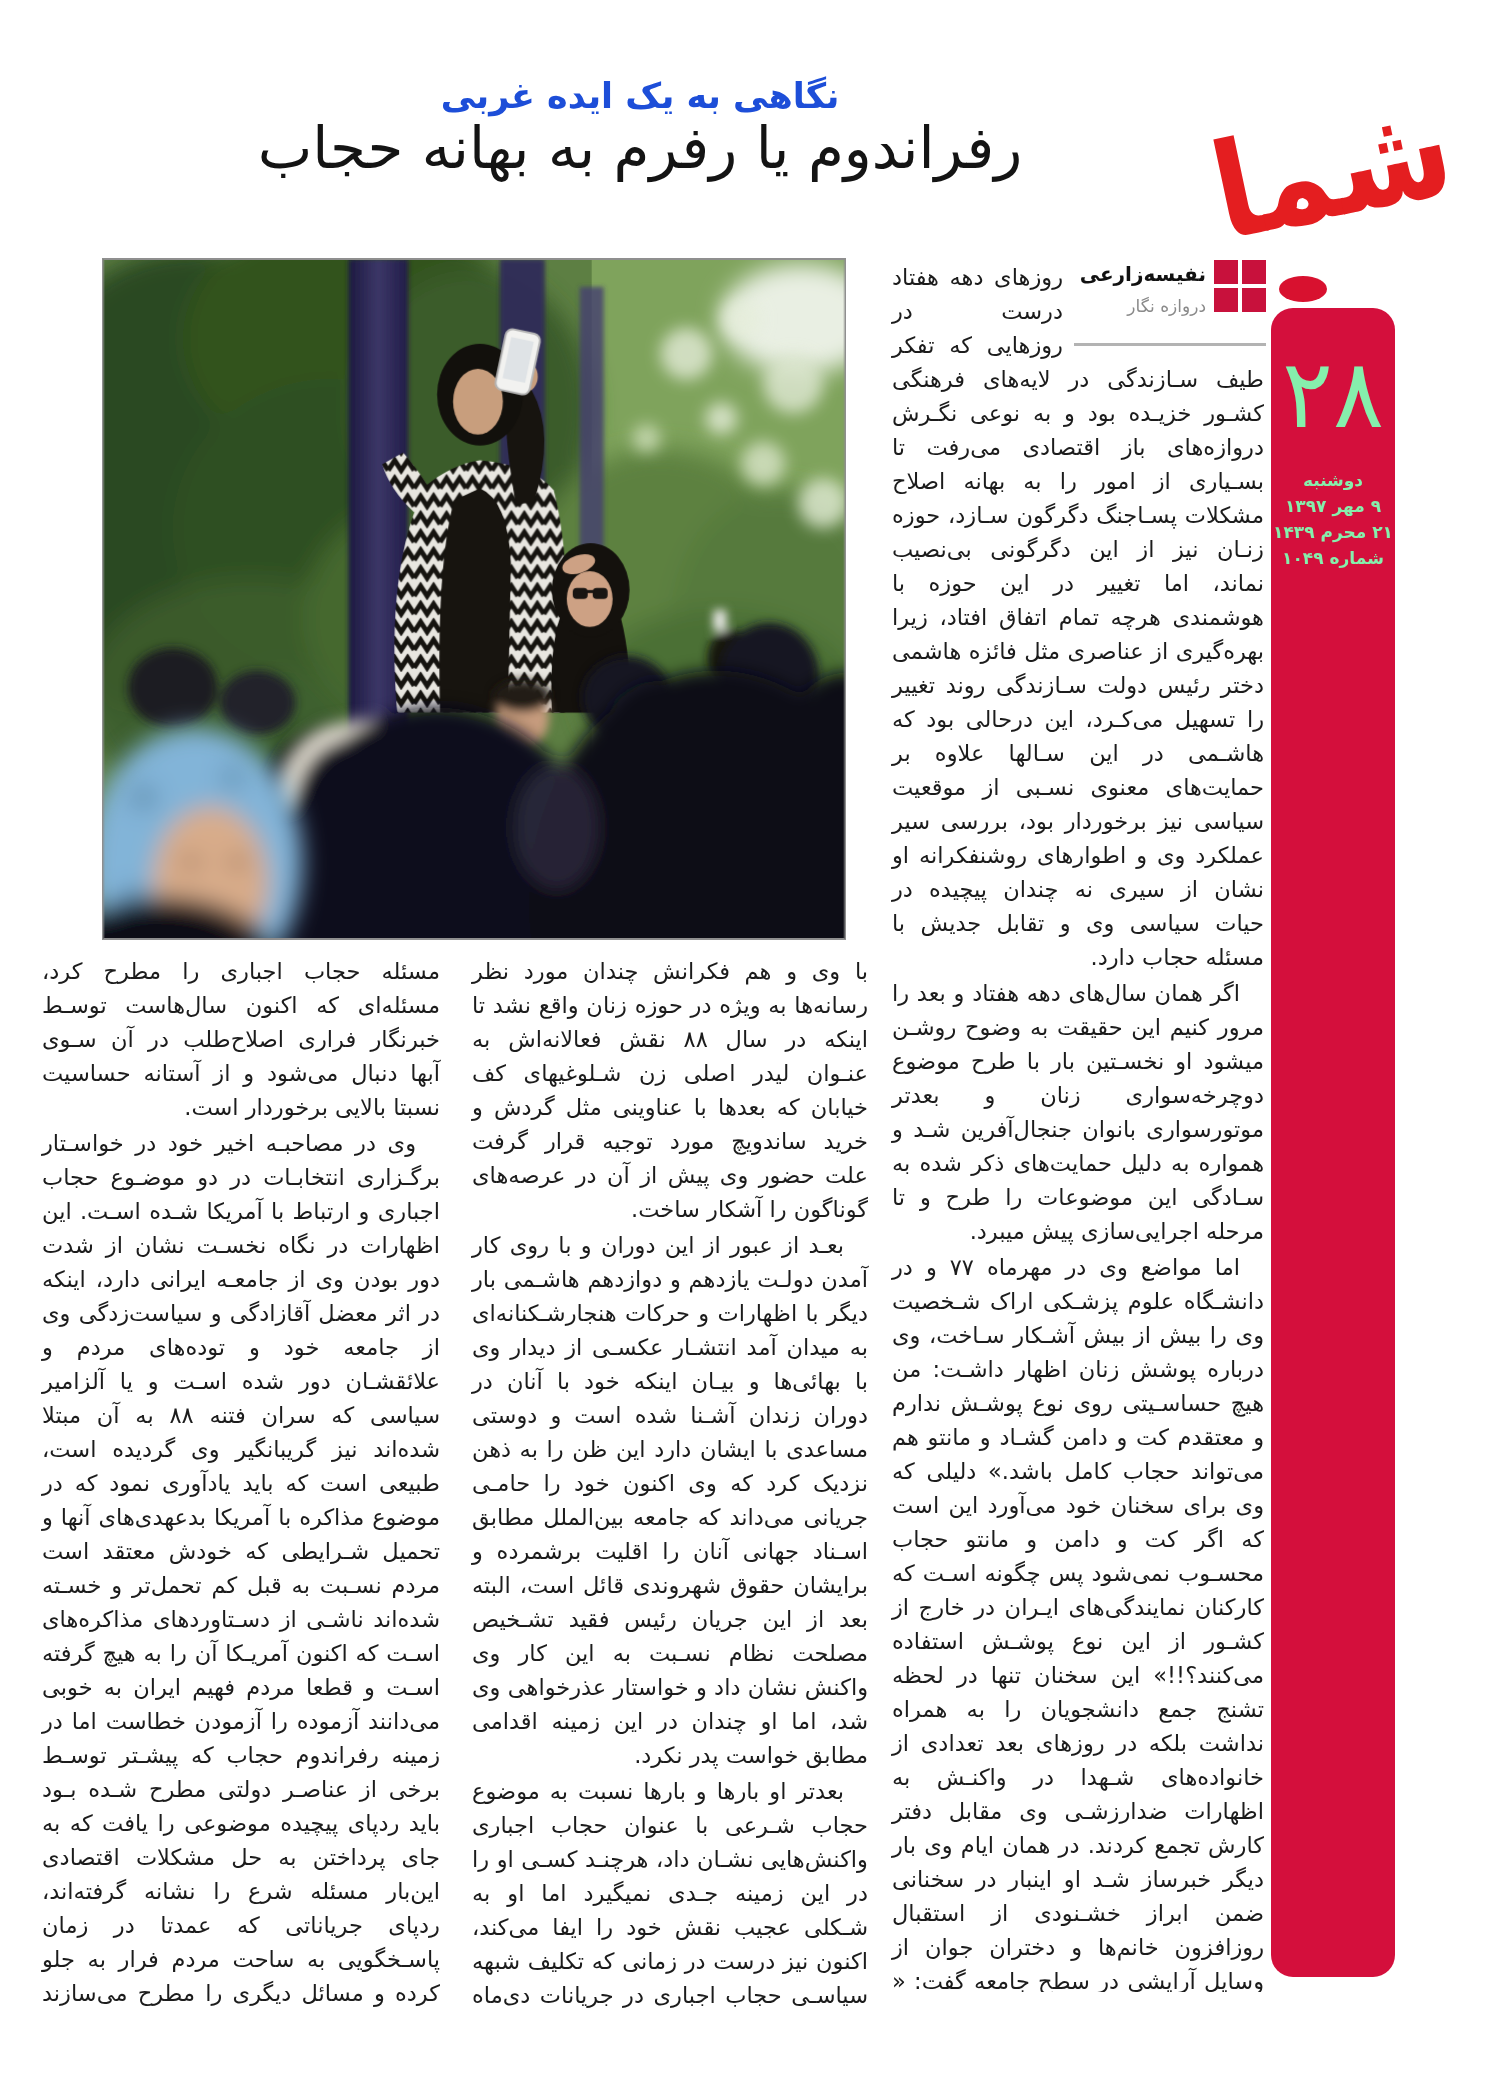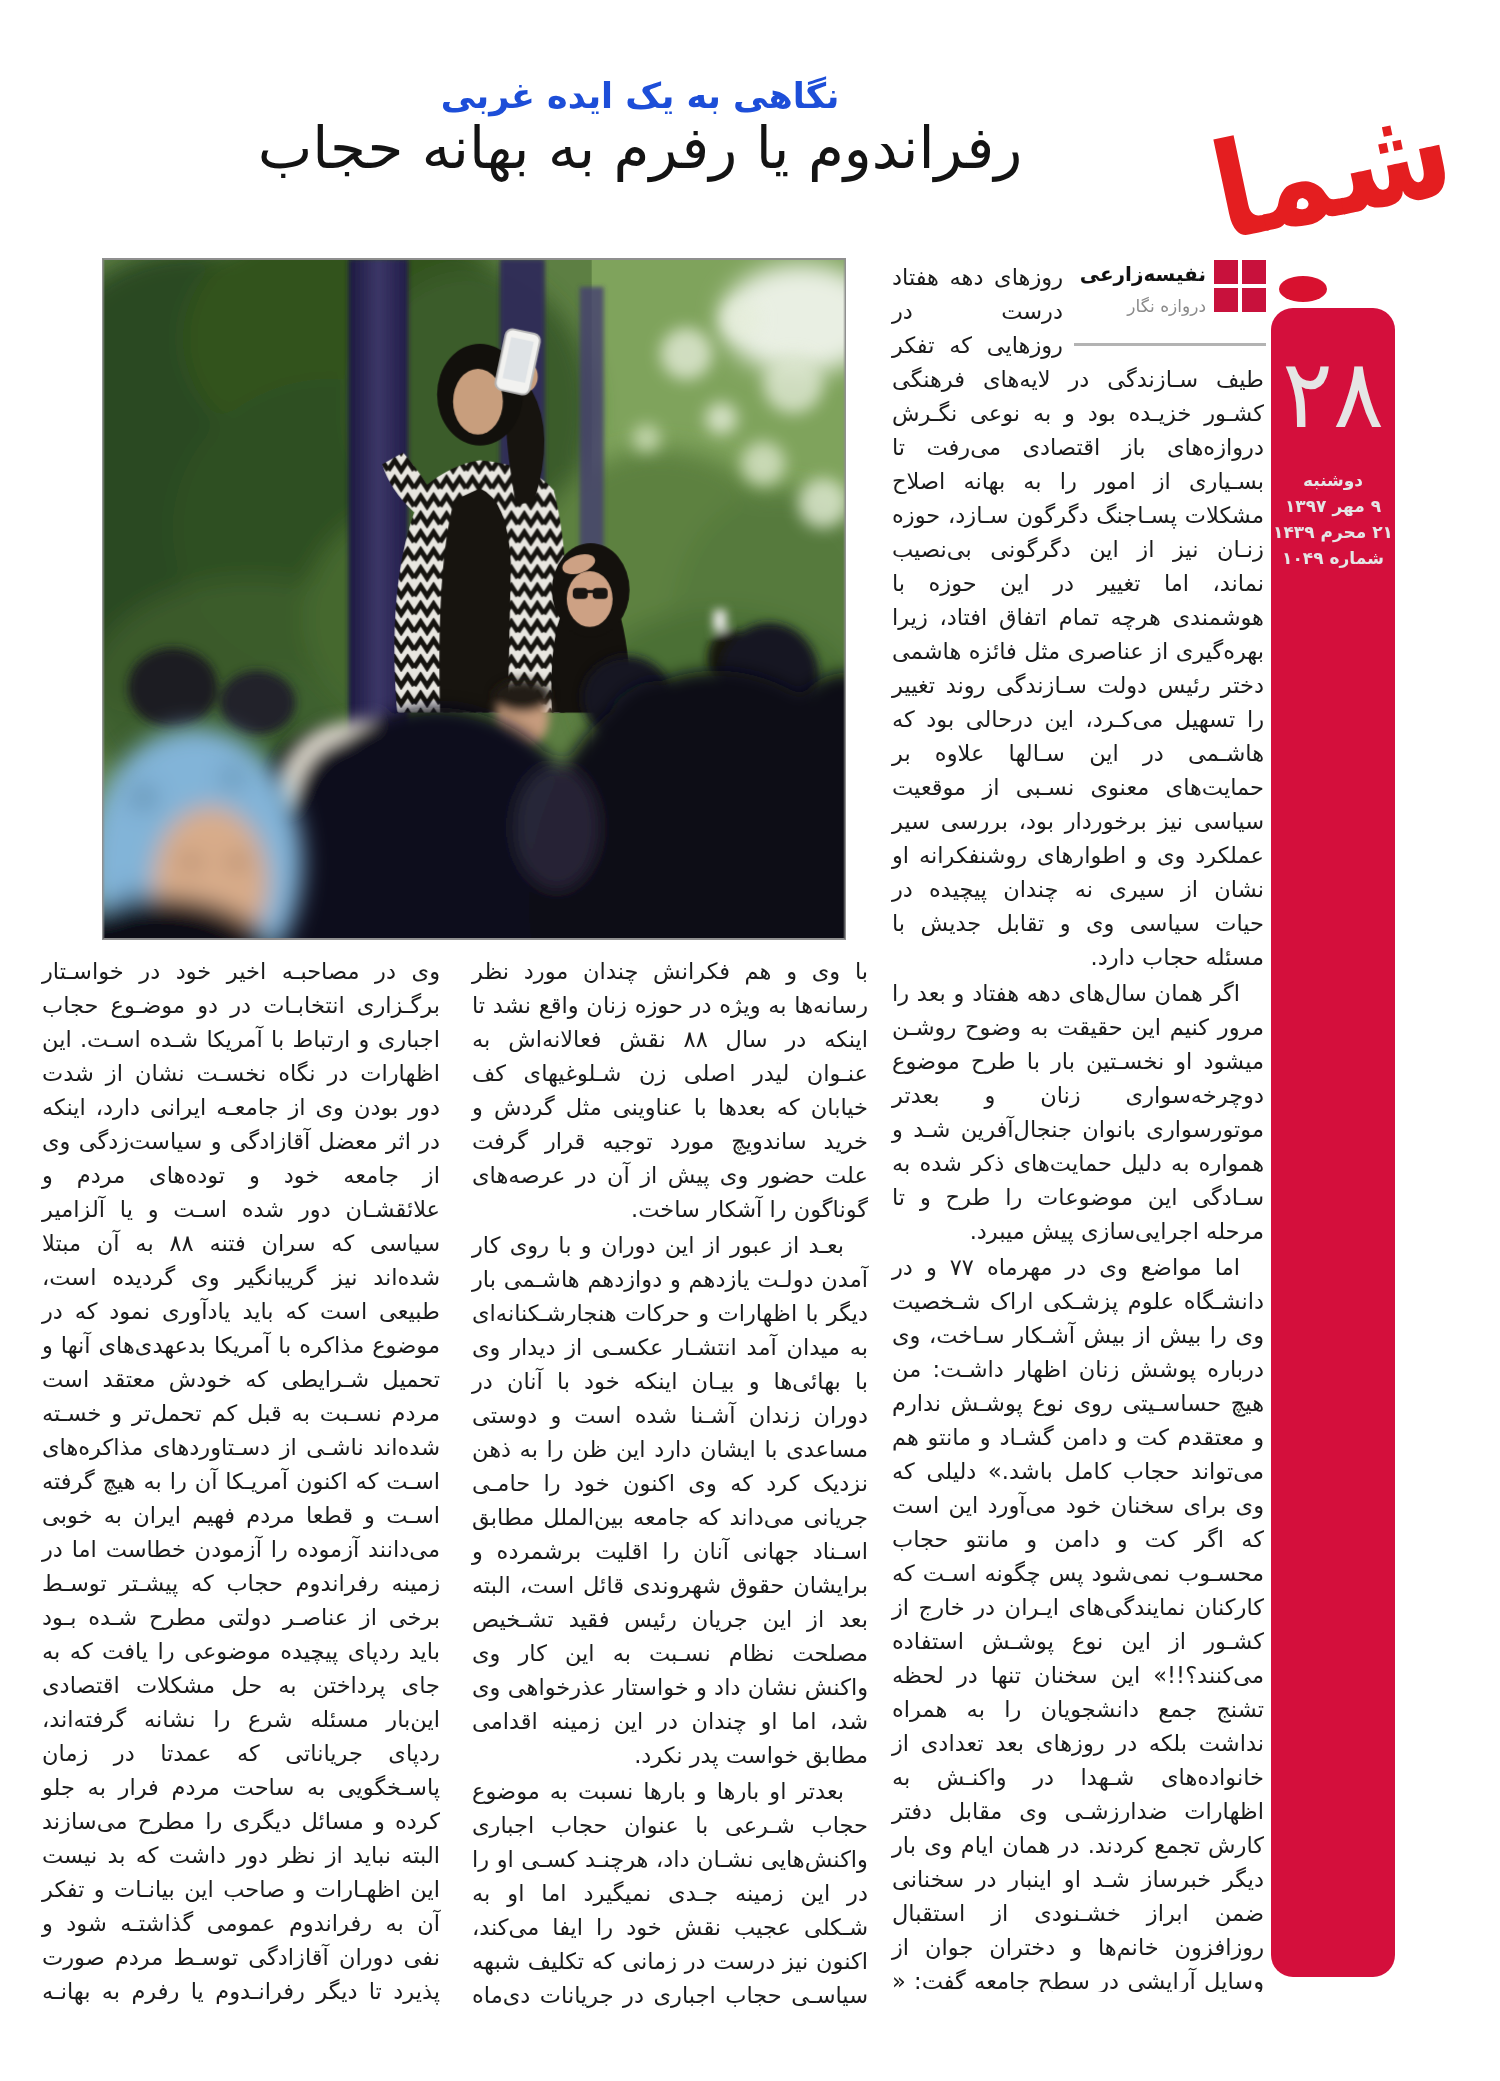--- a/index.html
+++ b/index.html
@@ -54,21 +54,21 @@
     display:flex;align-items:center;justify-content:center;
     font-size:118px;font-weight:bold;color:#e41e20;
     transform:rotate(-12deg) scaleY(1.12);direction:rtl;
   }
   .logo-dot{
     position:absolute;left:1279px;top:276px;width:48px;height:26px;
     background:#d8112f;border-radius:50%;
   }
   .sidebar{
     position:absolute;left:1271px;top:308px;width:124px;height:1669px;
-    background:#d40f3c;border-radius:22px;color:#e5e5e5;text-align:center;direction:rtl;
+    background:#d40f3c;border-radius:22px;color:#86efac;text-align:center;direction:rtl;
   }
   .page-number{font-size:95px;line-height:1.1;margin-top:34px;font-weight:normal;}
   .sidebar-dates{margin-top:20px;font-size:17px;line-height:26px;font-weight:bold;}
 </style>
 </head>
 <body>
 
 <div class="kicker">نگاهی به یک ایده غربی</div>
 <div class="headline">رفراندوم یا رفرم به بهانه حجاب</div>
 
@@ -208,20 +208,21 @@
     <p>اگر همان سال‌های دهه هفتاد و بعد را مرور کنیم این حقیقت به وضوح روشـن میشود او نخسـتین بار با طرح موضوع دوچرخه‌سواری زنان و بعدتر موتورسواری بانوان جنجال‌آفرین شـد و همواره به دلیل حمایت‌های ذکر شده به سـادگی این موضوعات را طرح و تا مرحله اجرایی‌سازی پیش میبرد.</p>
     <p>اما مواضع وی در مهرماه ۷۷ و در دانشـگاه علوم پزشـکی اراک شـخصیت وی را بیش از بیش آشـکار سـاخت، وی درباره پوشش زنان اظهار داشـت: من هیچ حساسـیتی روی نوع پوشـش ندارم و معتقدم کت و دامن گشـاد و مانتو هم می‌تواند حجاب کامل باشد.» دلیلی که وی برای سخنان خود می‌آورد این است که اگر کت و دامن و مانتو حجاب محسـوب نمی‌شود پس چگونه اسـت که کارکنان نمایندگی‌های ایـران در خارج از کشـور از این نوع پوشـش استفاده می‌کنند؟!!» این سخنان تنها در لحظه تشنج جمع دانشجویان را به همراه نداشت بلکه در روزهای بعد تعدادی از خانواده‌های شـهدا در واکنـش به اظهارات ضدارزشـی وی مقابل دفتر کارش تجمع کردند. در همان ایام وی بار دیگر خبرساز شـد او اینبار در سخنانی ضمن ابراز خشـنودی از استقبال روزافزون خانم‌ها و دختران جوان از وسایل آرایشی در سطح جامعه گفت: « هنوز هستند کسانی که فکر می‌کنند توجه به مسـائل آرایشی، جزء مسائل زینتی و تفننی اسـت! این صحبت‌ها درست در دوران بعد از سـازندگی و با نگرش اصلاحات رخ داد، نگرشی که نیازمند شیب تندتر جریانی بود که مدعی اصلاح در قانون اساسی و البته بعدها در عمل اصلاح و تغییر در ساختار نظام شد.</p>
   </div>
 
 <div class="col col-middle">
     <p>با وی و هم فکرانش چندان مورد نظر رسانه‌ها به ویژه در حوزه زنان واقع نشد تا اینکه در سال ۸۸ نقش فعالانه‌اش به عنـوان لیدر اصلی زن شـلوغیهای کف خیابان که بعدها با عناوینی مثل گردش و خرید ساندویچ مورد توجیه قرار گرفت علت حضور وی پیش از آن در عرصه‌های گوناگون را آشکار ساخت.</p>
     <p>بعـد از عبور از این دوران و با روی کار آمدن دولـت یازدهم و دوازدهم هاشـمی بار دیگر با اظهارات و حرکات هنجارشـکنانه‌ای به میدان آمد انتشـار عکسـی از دیدار وی با بهائی‌ها و بیـان اینکه خود با آنان در دوران زندان آشـنا شده است و دوستی مساعدی با ایشان دارد این ظن را به ذهن نزدیک کرد که وی اکنون خود را حامـی جریانی می‌داند که جامعه بین‌الملل مطابق اسـناد جهانی آنان را اقلیت برشمرده و برایشان حقوق شهروندی قائل است، البته بعد از این جریان رئیس فقید تشـخیص مصلحت نظام نسـبت به این کار وی واکنش نشان داد و خواستار عذرخواهی وی شد، اما او چندان در این زمینه اقدامی مطابق خواست پدر نکرد.</p>
     <p>بعدتر او بارها و بارها نسبت به موضوع حجاب شـرعی با عنوان حجاب اجباری واکنش‌هایی نشـان داد، هرچنـد کسـی او را در این زمینه جـدی نمیگیرد اما او به شـکلی عجیب نقش خود را ایفا می‌کند، اکنون نیز درست در زمانی که تکلیف شبهه سیاسـی حجاب اجباری در جریانات دی‌ماه سـال گذشته و کشف حجاب عده‌ای از زنان که وابسـتگی چندی از آنان به جریان بهائیت محرز شد و همچنین مشخص گردید که دسـتی در تنور نیمه داغ فتنه سبز داشـتند با بیانات رهبر انقلاب روشن شد وی درست در موضعی ضد و در مصاحبه با دو نشریه خارجی که یکی از آنها طی هفته گذشـته بود</p>
   </div>
 <div class="col col-left">
+    <p>مسئله حجاب اجباری را مطرح کرد، مسئله‌ای که اکنون سال‌هاست توسـط خبرنگار فراری اصلاح‌طلب در آن سـوی آبها دنبال می‌شود و از آستانه حساسیت نسبتا بالایی برخوردار است.</p>
     <p>وی در مصاحبـه اخیر خود در خواسـتار برگـزاری انتخابـات در دو موضـوع حجاب اجباری و ارتباط با آمریکا شـده اسـت. این اظهارات در نگاه نخسـت نشان از شدت دور بودن وی از جامعـه ایرانی دارد، اینکه در اثر معضل آقازادگی و سیاست‌زدگی وی از جامعه خود و توده‌های مردم و علائقشـان دور شده اسـت و یا آلزامیر سیاسی که سران فتنه ۸۸ به آن مبتلا شده‌اند نیز گریبانگیر وی گردیده است، طبیعی است که باید یادآوری نمود که در موضوع مذاکره با آمریکا بدعهدی‌های آنها و تحمیل شـرایطی که خودش معتقد است مردم نسـبت به قبل کم تحمل‌تر و خسـته شده‌اند ناشـی از دسـتاوردهای مذاکره‌های اسـت که اکنون آمریـکا آن را به هیچ گرفته اسـت و قطعا مردم فهیم ایران به خوبی می‌دانند آزموده را آزمودن خطاست اما در زمینه رفراندوم حجاب که پیشـتر توسـط برخی از عناصـر دولتی مطرح شـده بـود باید ردپای پیچیده موضوعی را یافت که به جای پرداختن به حل مشکلات اقتصادی این‌بار مسئله شرع را نشانه گرفته‌اند، ردپای جریاناتی که عمدتا در زمان پاسـخگویی به ساحت مردم فرار به جلو کرده و مسائل دیگری را مطرح می‌سازند البته نباید از نظر دور داشت که بد نیست این اظهـارات و صاحب این بیانـات و تفکر آن به رفراندوم عمومی گذاشتـه شود و نفی دوران آقازادگی توسـط مردم صورت پذیرد تا دیگر رفرانـدوم یا رفرم به بهانـه حجاب و هر بهانه دیگری مطرح نگردد.</p>
   </div>
 
 <div class="masthead-logo">شما</div>
 <div class="logo-dot"></div>
 <div class="sidebar">
   <div class="page-number">۲۸</div>
   <div class="sidebar-dates">
     <div>دوشنبه</div>
     <div>۹ مهر ۱۳۹۷</div>

